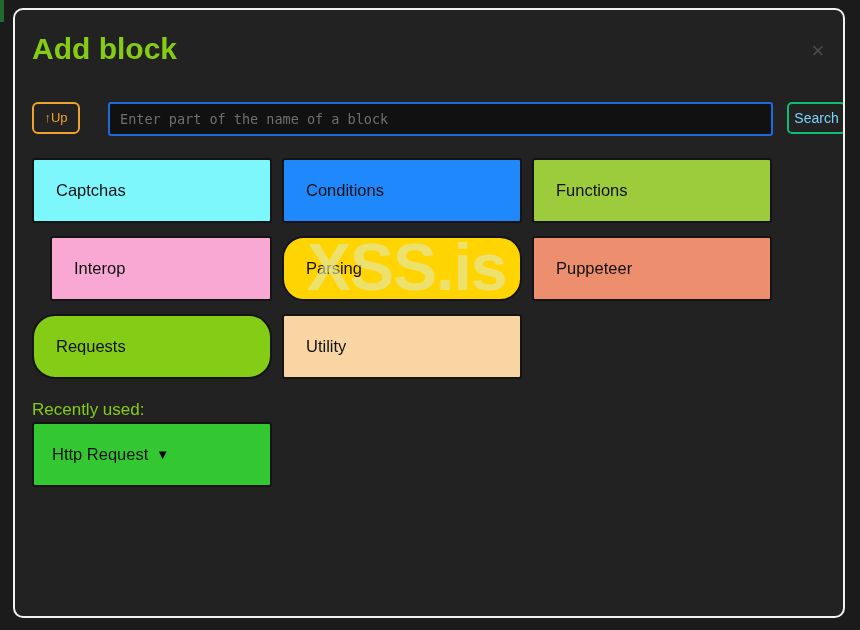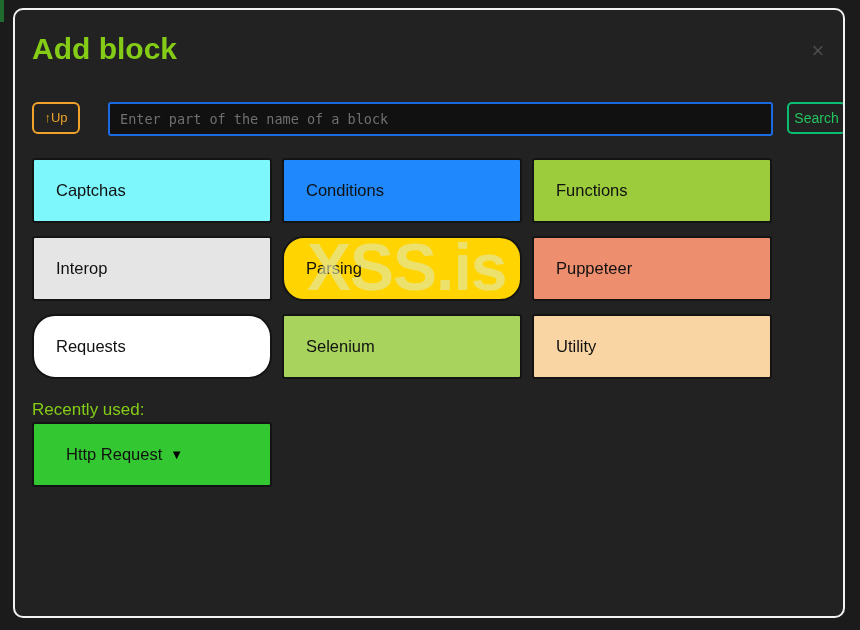--- a/index.html
+++ b/index.html
@@ -113,21 +113,21 @@
 
   .search-button {
     position: absolute;
     left: 755px;
     top: 0;
     width: 59px;
     height: 32px;
     background: transparent;
     border: 2px solid #0bbd72;
     border-radius: 5px;
-    color: #22c55e;
+    color: #7dd3fc;
     font-size: 14px;
     line-height: 28px;
     text-align: center;
     box-sizing: border-box;
     cursor: pointer;
     font-family: "Liberation Sans", sans-serif;
   }
 
   
   .block-grid {
@@ -170,21 +170,21 @@
     grid-template-columns: repeat(3, 240px);
     gap: 13px 10px;
   }
   .recent-block {
     height: 65px;
     border: 2px solid #141414;
     border-radius: 3px;
     box-sizing: border-box;
     display: flex;
     align-items: center;
-    padding-left: 32px;
+    padding-left: 18px;
     font-size: 16.5px;
     color: #111111;
     cursor: pointer;
     user-select: none;
   }
   .caret {
     margin-left: 8px;
     font-size: 13px;
     line-height: 1;
     color: #000000;
@@ -227,34 +227,31 @@
   <div class="block-grid">
     <div class="block" style="background: rgb(125, 246, 252);">
         <span>Captchas</span>
       </div>
     <div class="block" style="background: rgb(30, 136, 252);">
         <span>Conditions</span>
       </div>
     <div class="block" style="background: rgb(156, 203, 60);">
         <span>Functions</span>
       </div>
-    <div class="block" style="background: #e5e5e5;">
+    <div class="block" style="background: #f9a8d4; margin-left: 18px;">
         <span>Interop</span>
       </div>
     <div class="block" style="background: rgb(255, 212, 0); border-radius: 22px;">
         <span>Parsing</span>
       </div>
     <div class="block" style="background: rgb(237, 142, 110);">
         <span>Puppeteer</span>
       </div>
-    <div class="block" style="background: #ffffff; border-radius: 23px;">
+    <div class="block" style="background: #84cc16; border-radius: 23px;">
         <span>Requests</span>
-      </div>
-    <div class="block" style="background: rgb(168, 212, 94);">
-        <span>Selenium</span>
       </div>
     <div class="block" style="background: rgb(249, 213, 164);">
         <span>Utility</span>
       </div>
   </div>
 
   <div class="watermark">XSS.is</div>
 
   <div class="recent-label">Recently used:</div>
 

